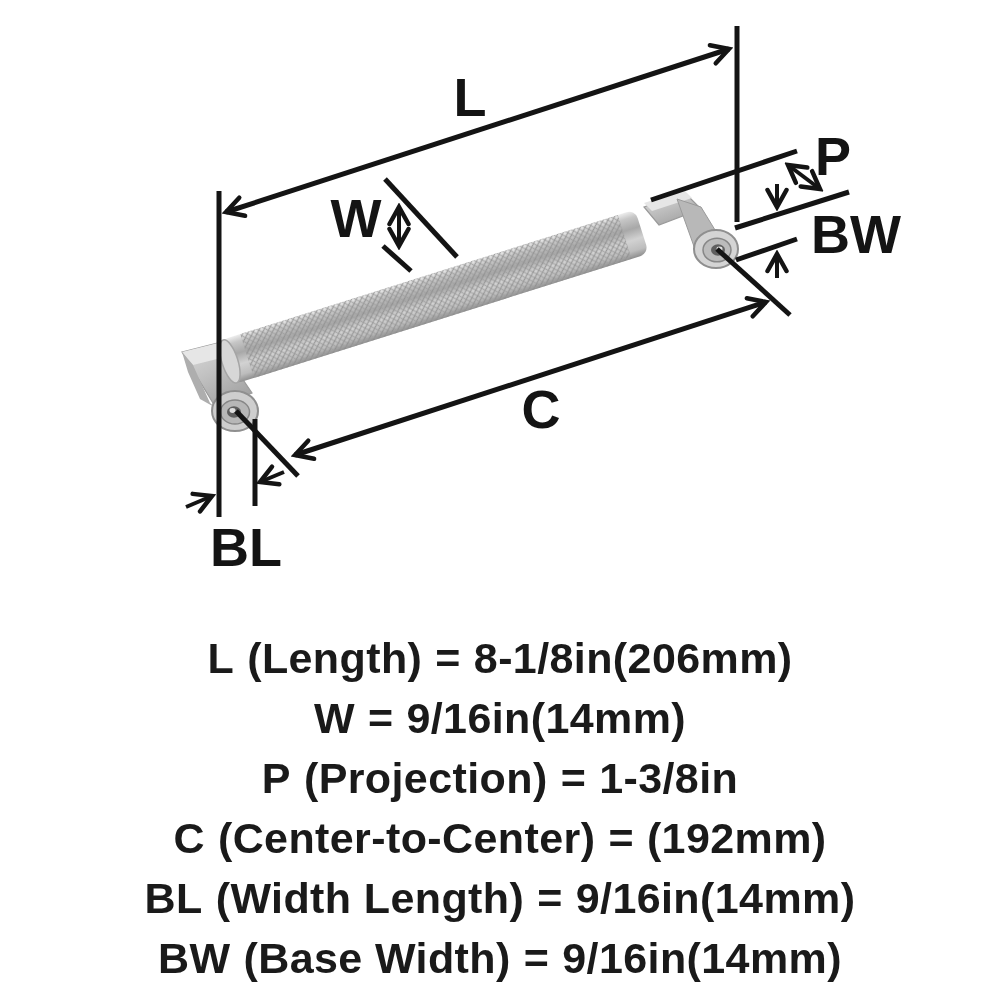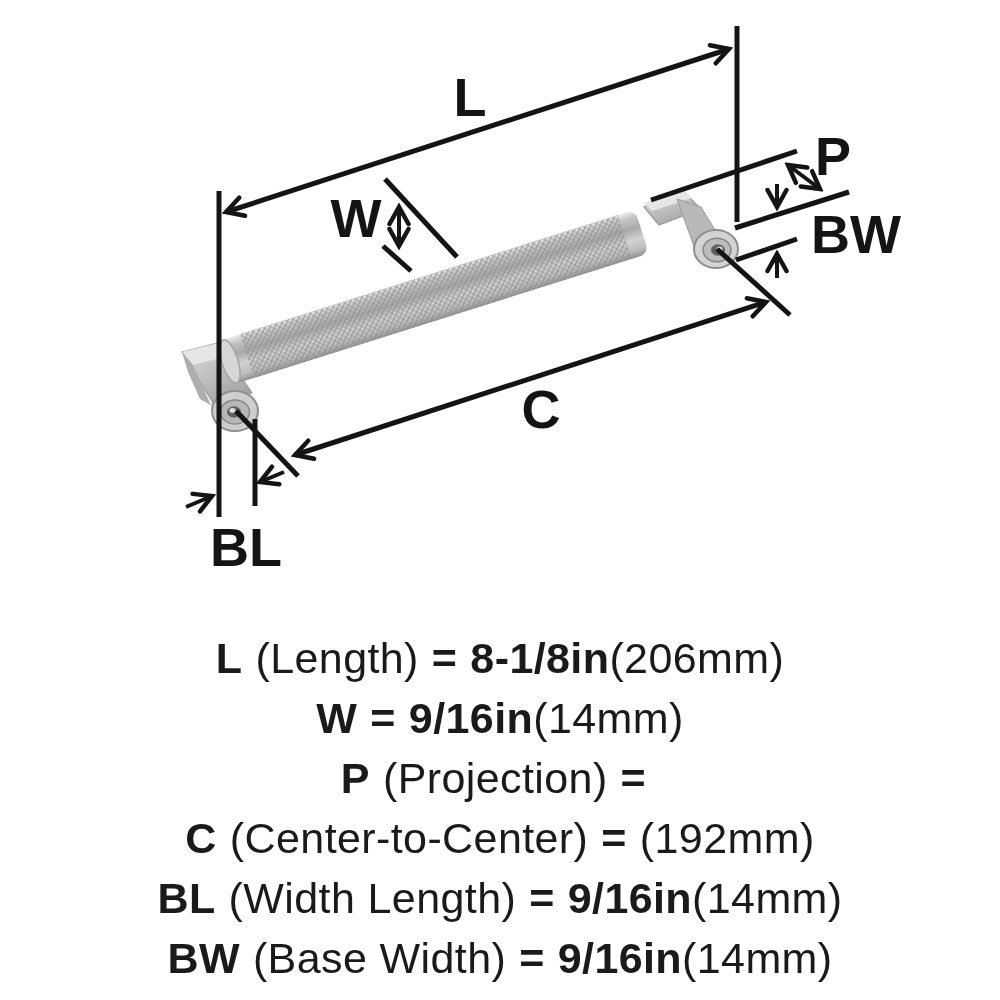--- a/index.html
+++ b/index.html
@@ -5,24 +5,24 @@
   html,body{margin:0;padding:0;background:#ffffff;}
   body{width:1000px;height:1000px;overflow:hidden;font-family:"Liberation Sans",sans-serif;}
   .stage{width:1000px;height:1000px;background:#ffffff;display:flex;flex-direction:column;}
   .diagram-wrap{width:1000px;height:612px;flex:0 0 auto;}
   .ink{stroke:#141414;fill:none;}
   .dim-label{font-family:"Liberation Sans",sans-serif;font-weight:700;font-size:54px;fill:#141414;}
   .specs{flex:1 1 auto;padding-top:16px;display:flex;flex-direction:column;align-items:center;}
   .spec-row{display:flex;justify-content:center;align-items:baseline;height:60px;line-height:60px;
             font-size:43px;color:#1a1a1a;letter-spacing:0.4px;white-space:pre;}
   .sp-code{font-weight:700;margin-right:13px;}
-  .sp-name{font-weight:400;margin-right:13px;text-align:center;}
+  .sp-name{font-weight:700;margin-right:13px;text-align:center;}
   .sp-eq{font-weight:700;margin-right:13px;}
   .sp-val{font-weight:700;}
-  .sp-metric{font-weight:400;}
+  .sp-metric{font-weight:700;}
 </style>
 </head>
 <body>
 
 <div class="stage">
 
   <div class="diagram-wrap">
     <svg width="1000" height="612" viewBox="0 0 1000 612" xmlns="http://www.w3.org/2000/svg">
       <defs>
         <marker id="ah" viewBox="0 0 30 30" refX="26" refY="15" markerWidth="30" markerHeight="30" markerUnits="userSpaceOnUse" orient="auto-start-reverse">
@@ -137,20 +137,21 @@
     <div class="spec-row">
       <span class="sp-code">W</span>
       <span class="sp-eq">=</span>
       <span class="sp-val">9/16in</span>
       <span class="sp-metric">(14mm)</span>
     </div>
     <div class="spec-row">
       <span class="sp-code">P</span>
       <span class="sp-name">(Projection)</span>
       <span class="sp-eq">=</span>
+      <span class="sp-val">1-3/8in</span>
     </div>
     <div class="spec-row">
       <span class="sp-code">C</span>
       <span class="sp-name">(Center-to-Center)</span>
       <span class="sp-eq">=</span>
       <span class="sp-metric">(192mm)</span>
     </div>
     <div class="spec-row">
       <span class="sp-code">BL</span>
       <span class="sp-name">(Width Length)</span>

